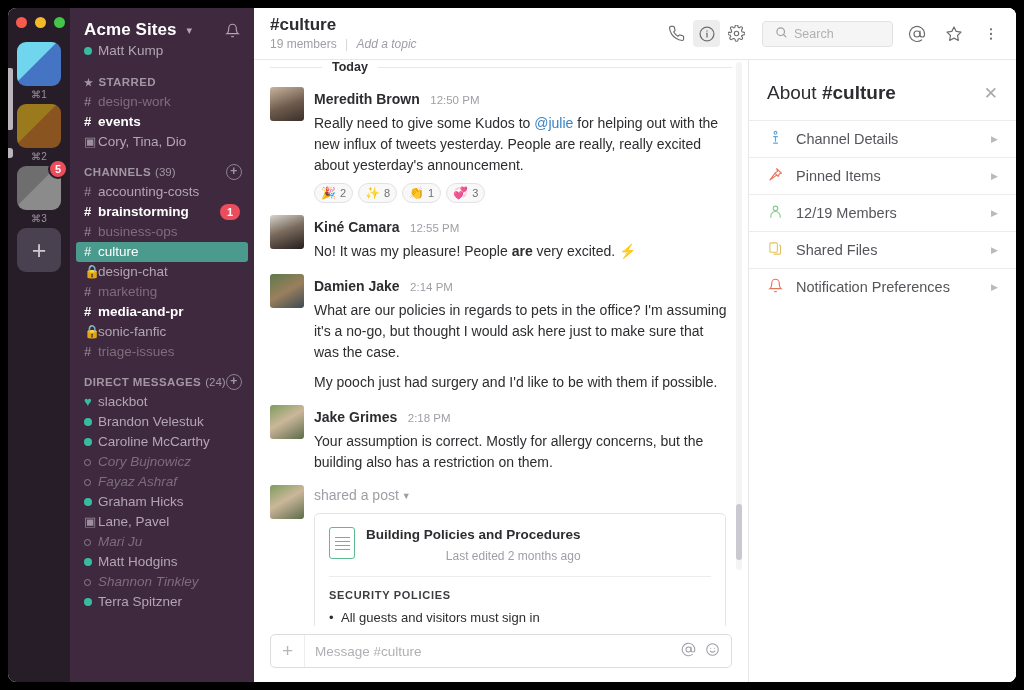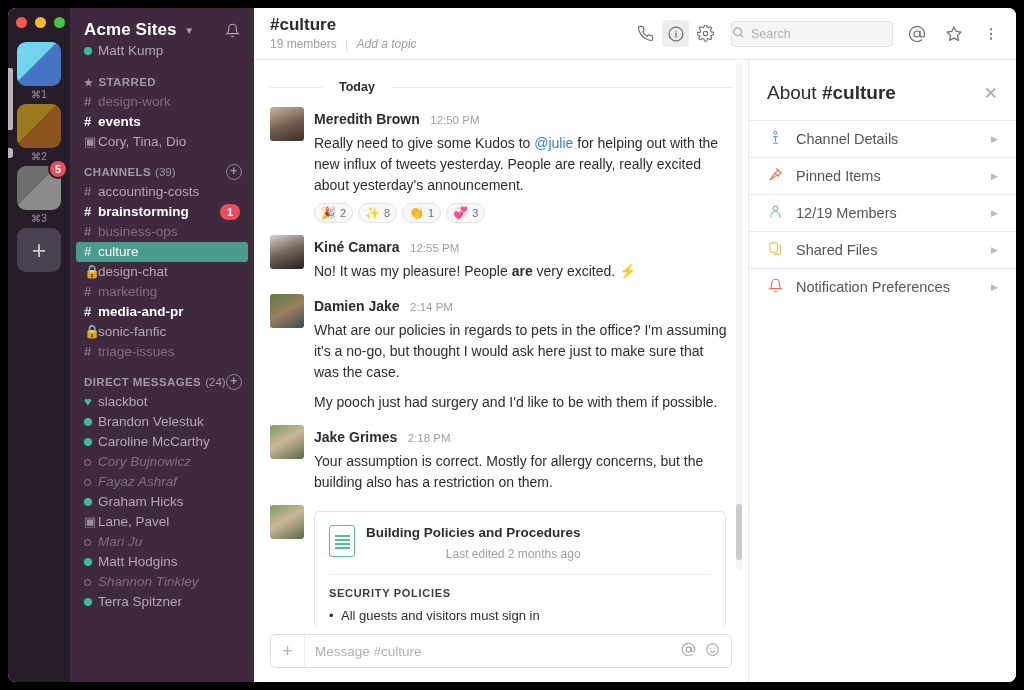--- a/index.html
+++ b/index.html
@@ -118,36 +118,36 @@
   .chan-sub .sep { margin: 0 5px; color: #d8d8d8; }
   .chan-sub .topic { font-style: italic; color: #9e9ea6; }
   .top-icons { margin-left: auto; display: flex; align-items: center; gap: 3px; }
   .ticon {
     width: 27px; height: 27px; border-radius: 4px; display: flex;
     align-items: center; justify-content: center; color: #6f6f73;
   }
   .ticon.active { background: #ededed; }
   .search-wrap { margin-left: 12px; display: flex; align-items: center; gap: 10px; }
   .search-box {
-    width: 162px; height: 26px; background: #f5f5f5; border: 1px solid #e2e2e2;
-    border-radius: 4px; display: flex; align-items: center; padding: 0 0; gap: 6px;
+    width: 131px; height: 26px; background: #f5f5f5; border: 1px solid #e2e2e2;
+    border-radius: 4px; display: flex; align-items: center; padding: 0 12px; gap: 6px;
   }
   .search-box input {
     border: none; background: transparent; outline: none; font-size: 12.5px;
     color: #2c2d30; width: 100%; font-family: "Liberation Sans", sans-serif;
   }
   .search-box input::placeholder { color: #b0b0b4; }
 
   .body-row { flex: 1 1 auto; display: flex; min-height: 0; }
   .msgs-col { flex: 1 1 auto; display: flex; flex-direction: column; min-width: 0; position: relative; }
   .msgs {
     flex: 1 1 auto; overflow: hidden; position: relative; padding: 0 0 4px 0;
   }
   .divider {
-    display: flex; align-items: center; gap: 7px; margin: 20px 16px 6px 16px; justify-content: space-between;
+    display: flex; align-items: center; gap: 0; margin: 0 16px 6px 16px; justify-content: space-between;
   }
   .divider .line { flex: 1 1 auto; height: 1px; background: #e8e8e8; }
   .divider .lbl { font-size: 12.5px; font-weight: bold; color: #2c2d30; padding: 0 10px; }
   .divider .line.short { flex: 0 0 52px; }
 
   .msg { display: flex; padding: 7px 18px 2px 16px; }
   .msg.compact { padding-top: 10px; }
   .avatar {
     width: 34px; height: 34px; border-radius: 3px; flex: 0 0 34px; margin-right: 10px;
     overflow: hidden; position: relative;
@@ -541,20 +541,21 @@
                 <span class="author">Jake Grimes</span>
                 <span class="time">2:18 PM</span>
               </div>
               <div class="msg-text">Your assumption is correct. Mostly for allergy concerns, but the building also has a restriction on them.</div>
             </div>
           </div>
 
           <div class="msg compact">
             <div class="avatar av4"></div>
             <div class="msg-body">
+              <div class="shared-lbl"><span>shared a post</span><span class="caret">▼</span></div>
 
               <div class="post-card">
                 <div class="post-top">
                   <div class="doc-icon"></div>
                   <div>
                     <div class="post-title">Building Policies and Procedures</div>
                     <div class="post-sub">Last edited 2 months ago</div>
                   </div>
                 </div>
                 <div class="post-divider"></div>

